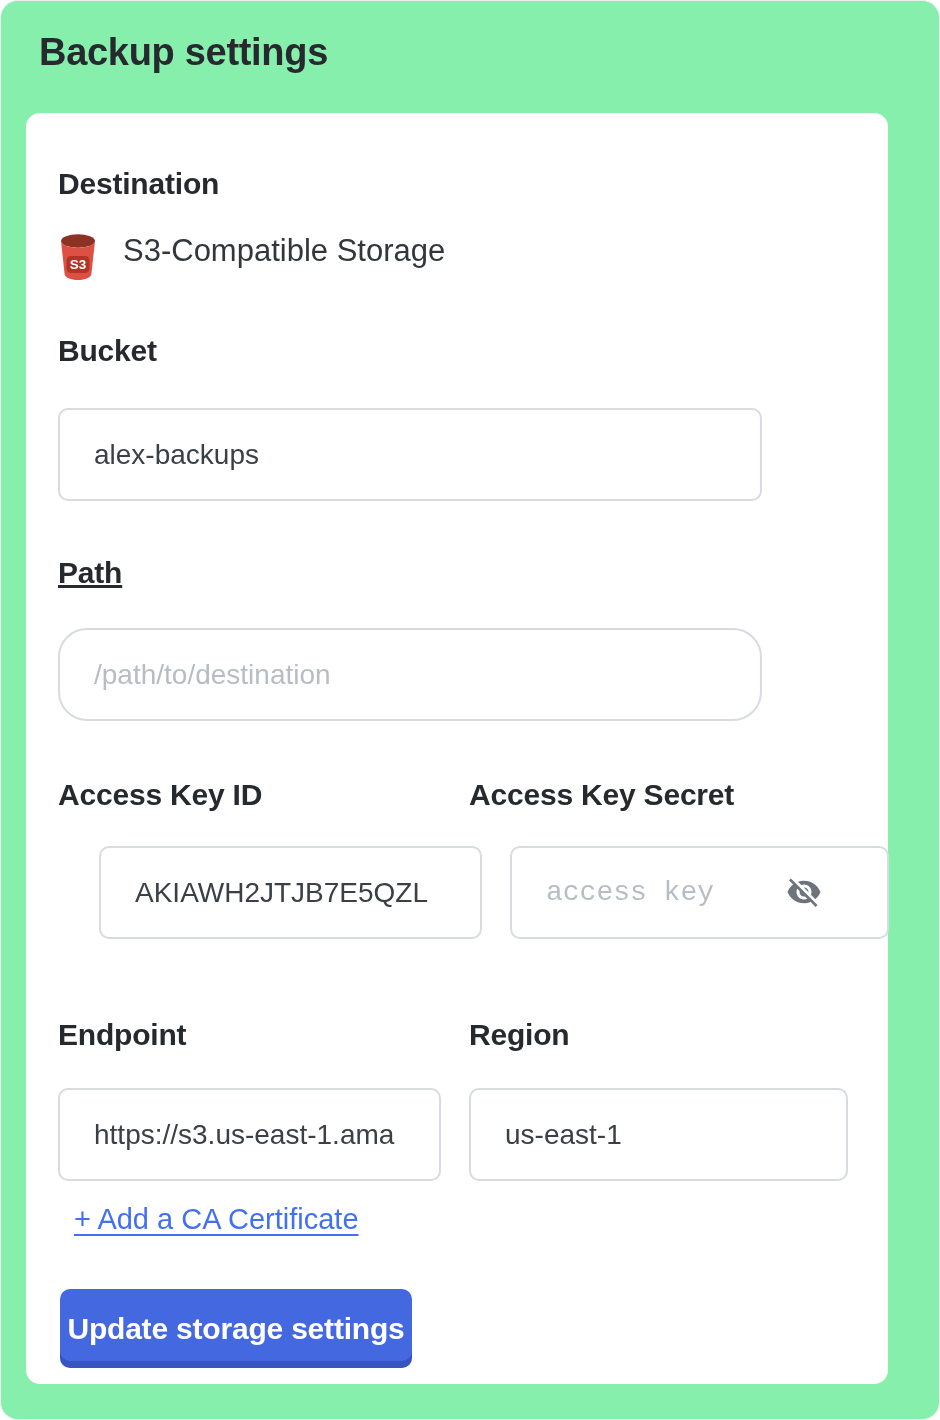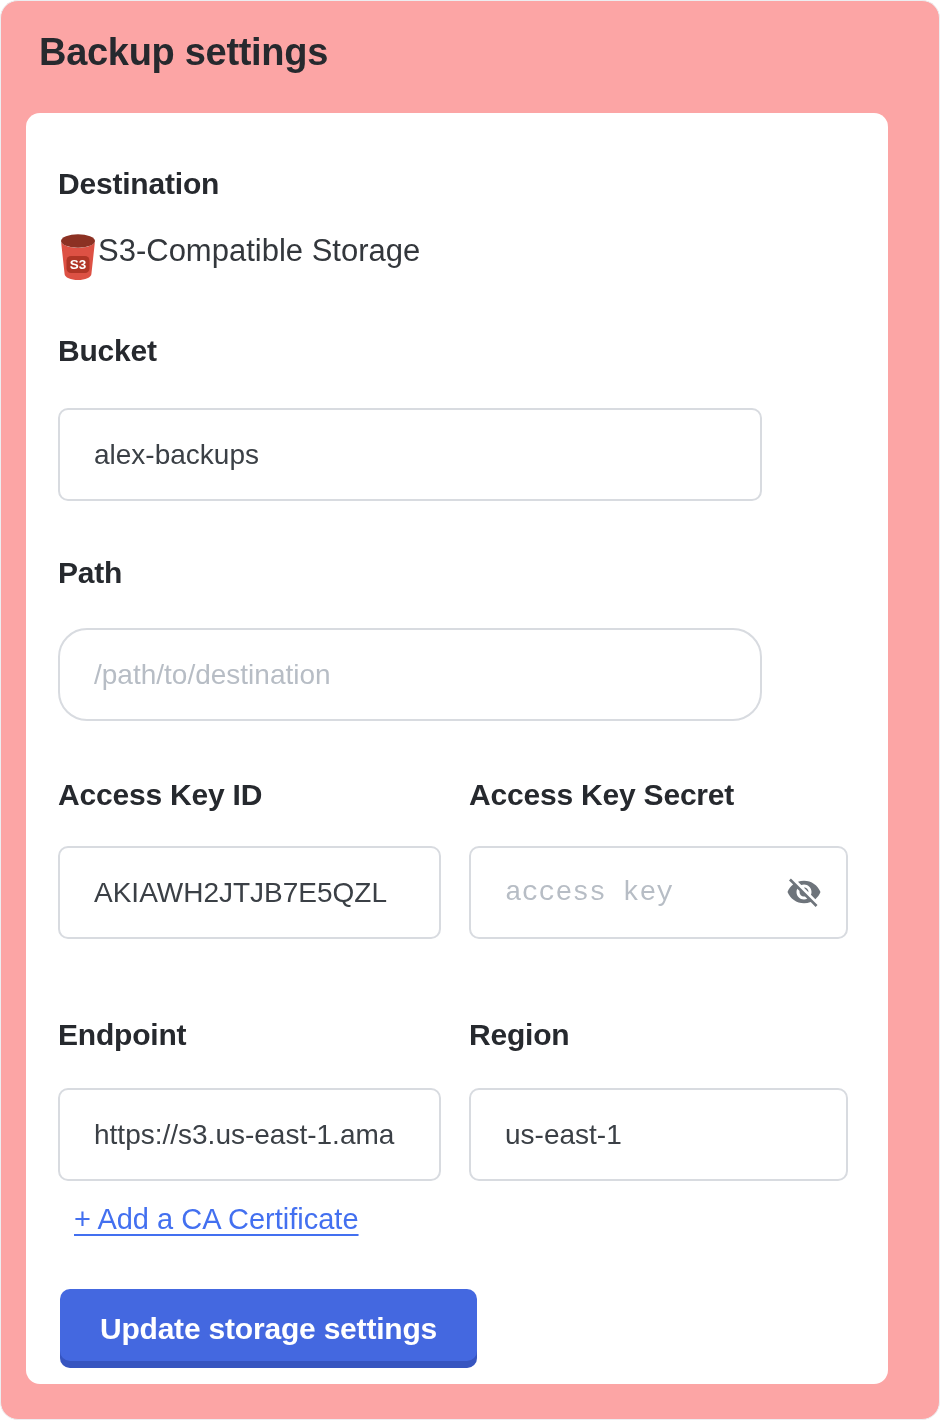--- a/index.html
+++ b/index.html
@@ -5,21 +5,21 @@
   * { margin: 0; padding: 0; box-sizing: border-box; }
   html, body { background: #ffffff; }
   body {
     font-family: "Liberation Sans", "DejaVu Sans", sans-serif;
     -webkit-font-smoothing: antialiased;
   }
   .screen {
     position: relative;
     width: 940px;
     height: 1420px;
-    background: #fca5a5;
+    background: #86efac;
     border: 1px solid #eceef1;
     border-radius: 18px;
     overflow: hidden;
   }
   .page-title {
     position: absolute;
     left: 38px;
     top: 30px;
     font-size: 38px;
     font-weight: 700;
@@ -44,25 +44,26 @@
     letter-spacing: -0.2px;
   }
   .dest-row {
     margin-top: 32px;
     height: 47px;
     display: flex;
     align-items: flex-start;
   }
   .dest-row .s3-icon { width: 40px; height: 47px; flex: 0 0 auto; }
   .dest-value {
+    margin-left: 25px;
     font-size: 31px;
     color: #33373c;
   }
   .lbl-bucket { margin-top: 54px; }
-  .lbl-path   { margin-top: 55px; }
+  .lbl-path   { margin-top: 55px; text-decoration: underline; }
   .text-input {
     display: block;
     width: 704px;
     height: 93px;
     margin-top: 40px;
     border: 2px solid #d8dbe0;
     border-radius: 10px;
     background: #ffffff;
     font-family: inherit;
     font-size: 28px;
@@ -73,21 +74,21 @@
   .text-input::placeholder { color: #b7bdc5; opacity: 1; }
   .input-path { margin-top: 38px; border-radius: 29px; }
   .two-col {
     display: grid;
     grid-template-columns: 383px 379px;
     column-gap: 28px;
   }
   .row-keys      { margin-top: 57px; }
   .row-endpoint  { margin-top: 79px; }
   .two-col .text-input { width: 100%; }
-  .row-keys .text-input { margin-top: 34px; }
+  .row-keys .text-input { margin-top: 34px; margin-left: 41px; }
   .row-endpoint .text-input { margin-top: 36px; }
   .control-wrap { position: relative; font-family: Liberation Mono, monospace; }
   .input-secret { padding-right: 90px; }
   .eye-toggle {
     position: absolute;
     right: 26px;
     bottom: 29px;
     width: 36px;
     height: 36px;
     border: none;
@@ -104,21 +105,21 @@
     font-size: 29px;
     line-height: 31px;
     color: #4370f0;
     text-decoration: underline;
     text-underline-offset: 5px;
   }
   .submit-btn {
     display: block;
     margin-top: 54px;
     margin-left: 2px;
-    width: 417px;
+    width: 352px;
     height: 79px;
     border: none;
     border-radius: 10px;
     background: #4468e0;
     box-shadow: inset 0 -7px 0 rgba(20, 35, 110, 0.28);
     color: #ffffff;
     font-family: inherit;
     font-size: 30px;
     font-weight: 700;
     letter-spacing: -0.2px;

